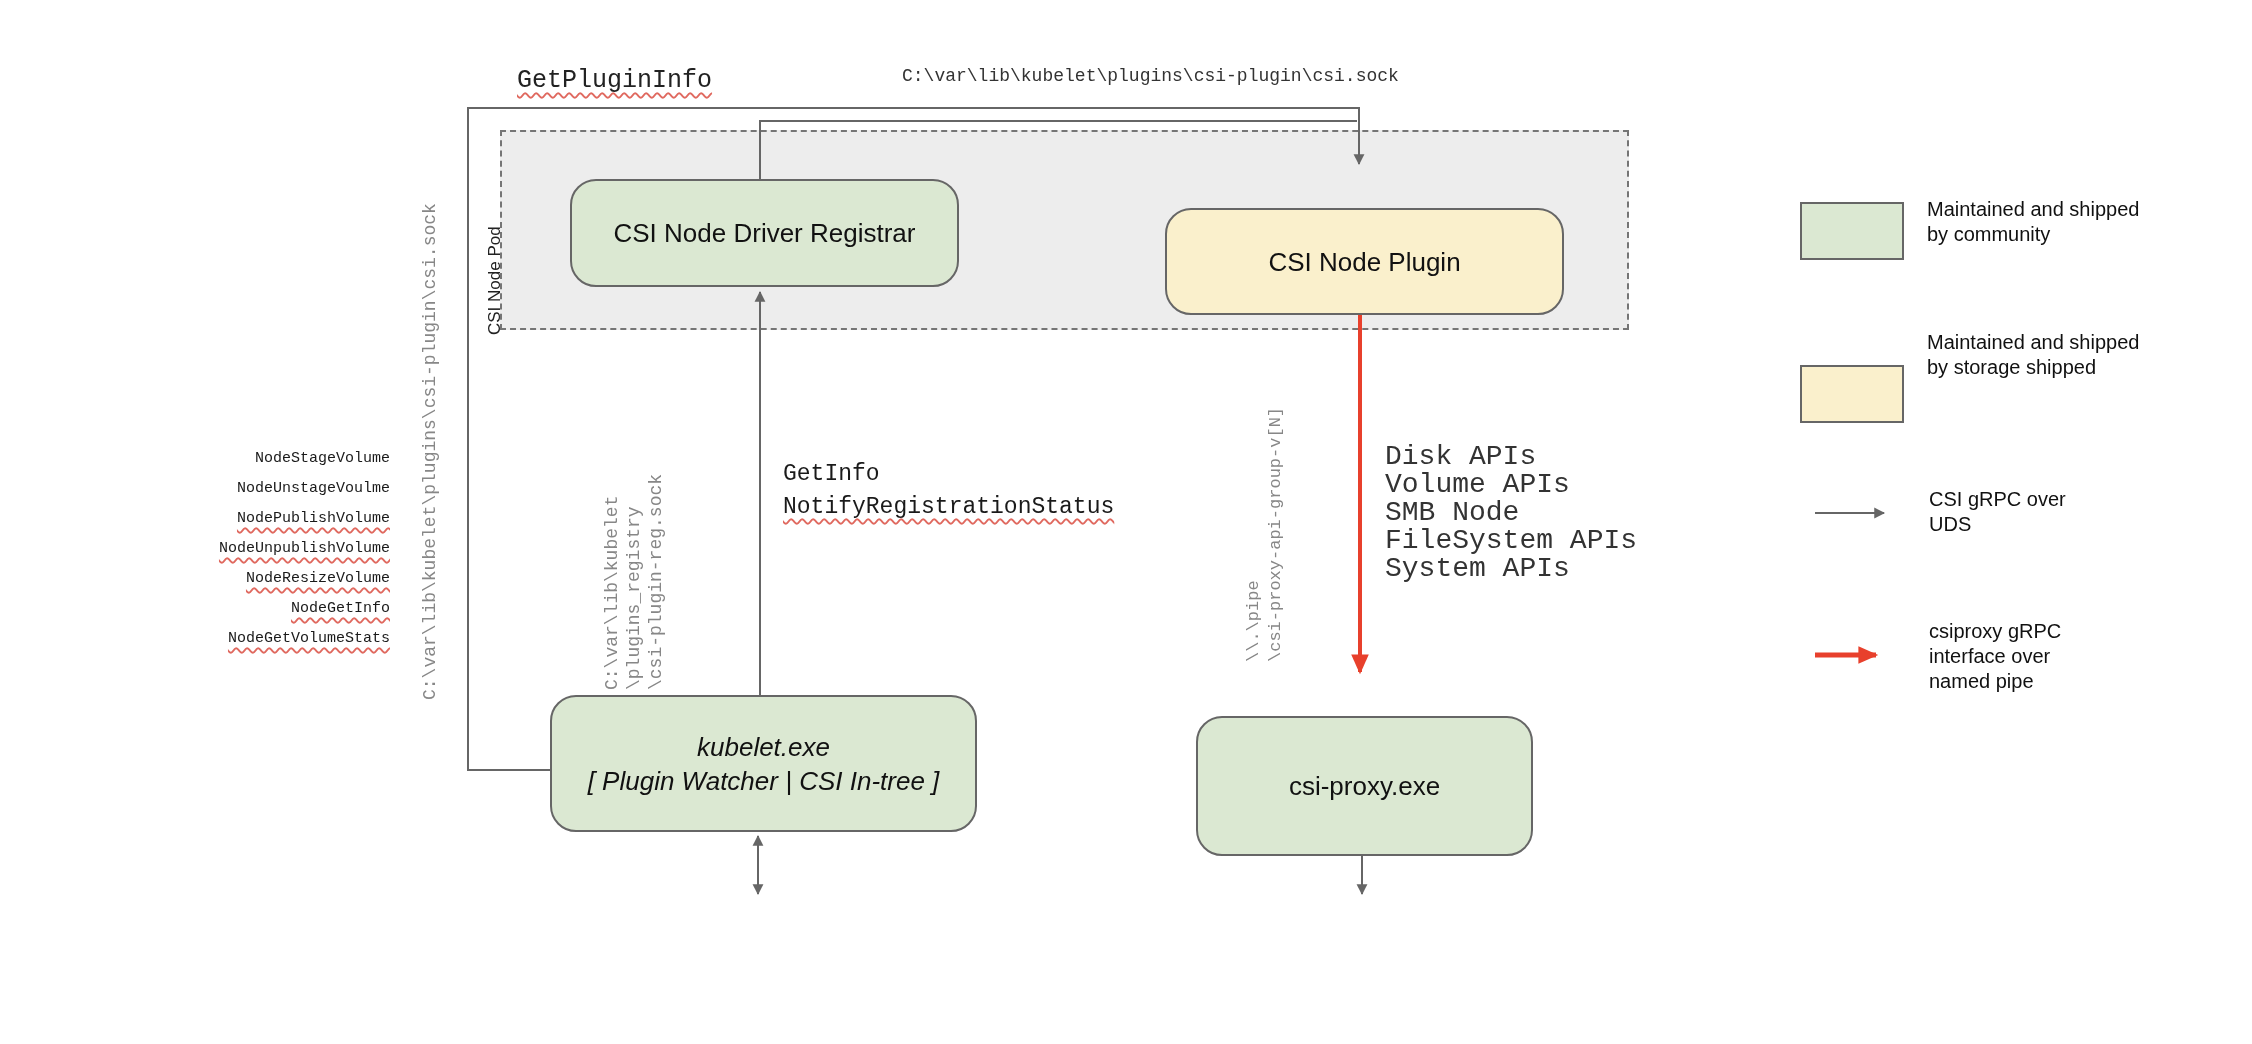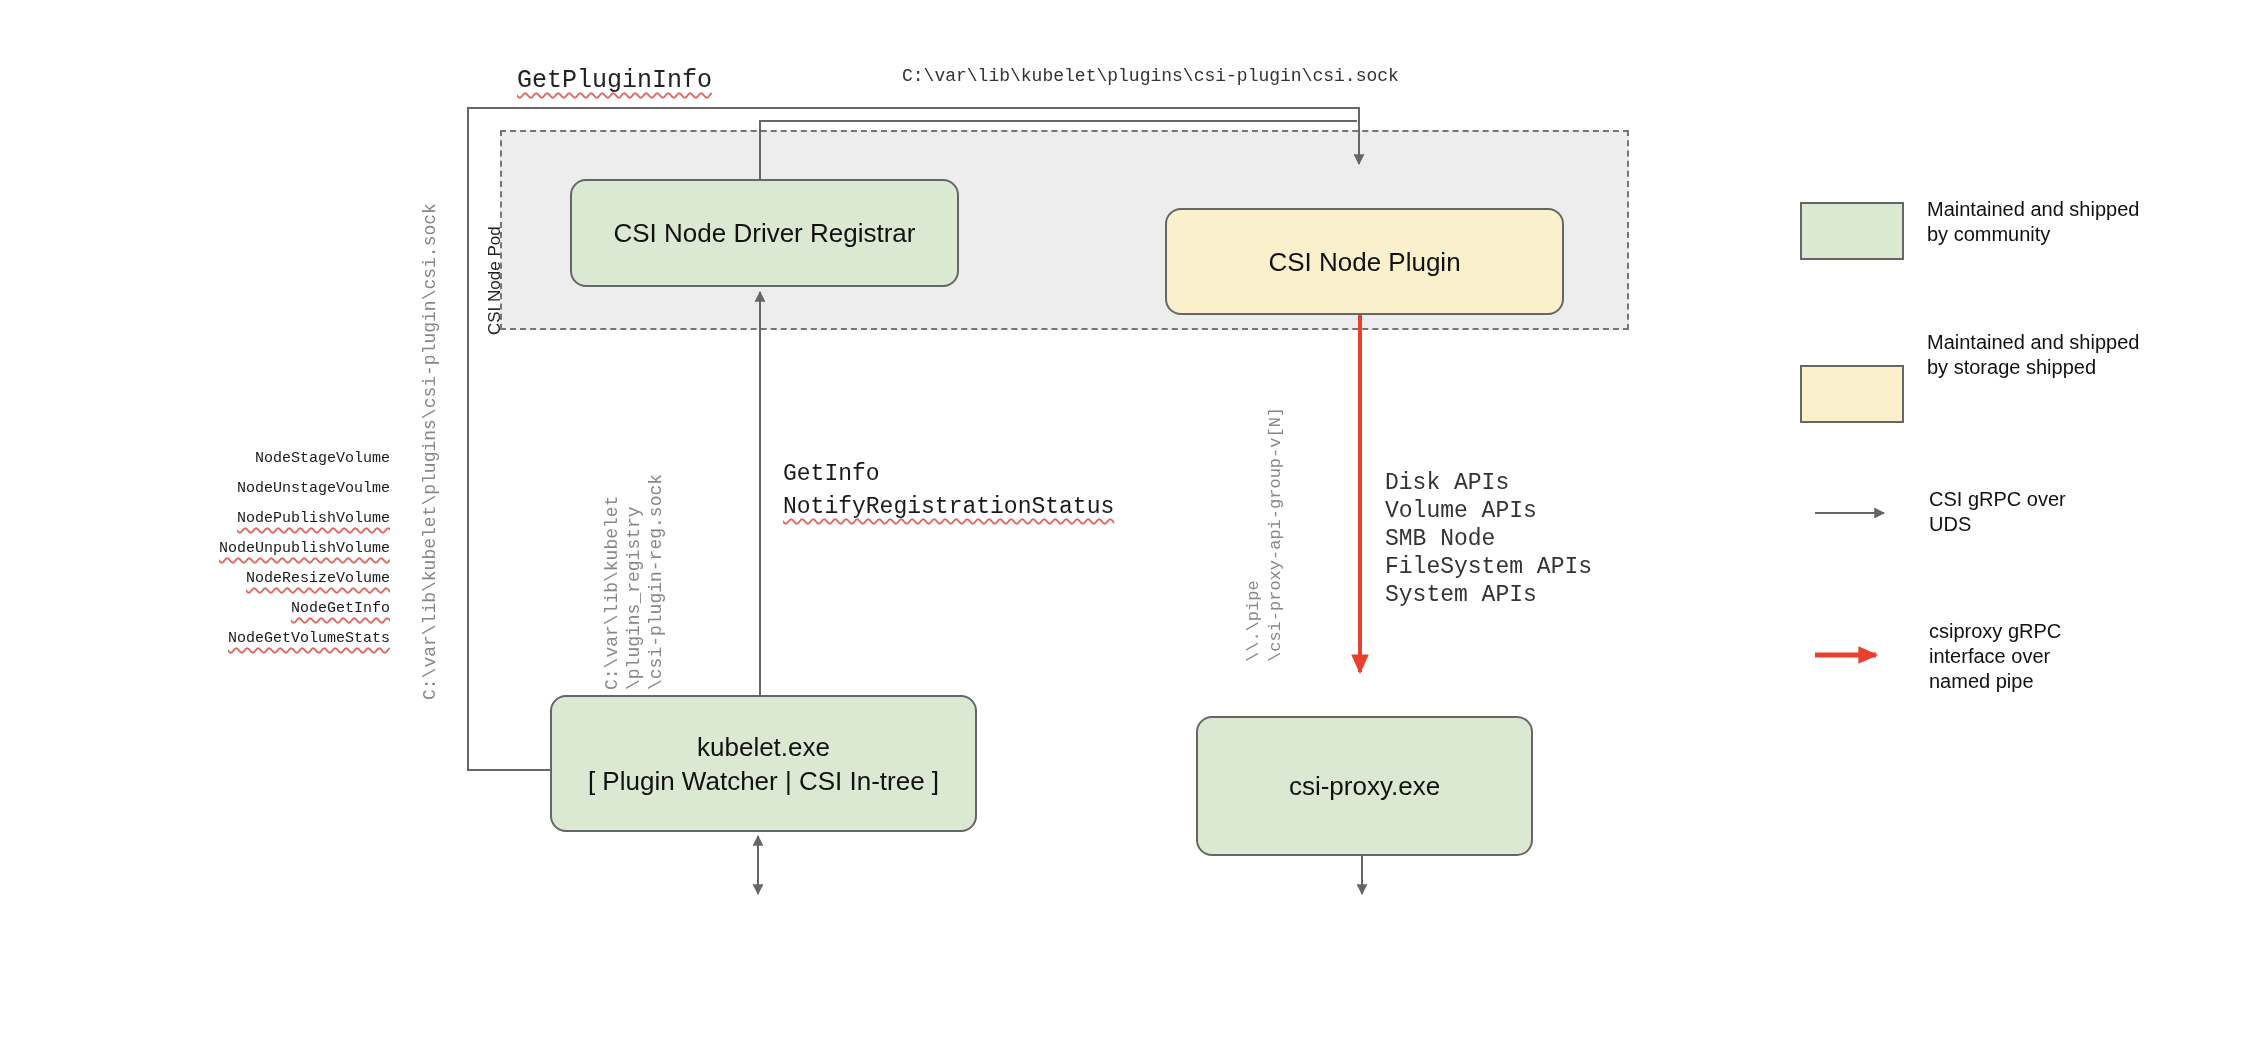--- a/index.html
+++ b/index.html
@@ -1,20 +1,20 @@
 <!DOCTYPE html>
 <html style="--green-fill: #dbe8d2; --yellow-fill: #faf0cc; --blue-fill: #c9d9f3; --pod-fill: #ededed; --wire: #666666; --red: #e8402c; --squiggle: #e0695f; --muted: #878787; --ink: #1a1a1a; --soft-ink: #333333;"><head>
 <meta charset="utf-8">
 <style>
   html,body{margin:0;padding:0;background:#ffffff;}
   #canvas{position:relative;width:2252px;height:1044px;background:#ffffff;overflow:hidden;
           font-family:"Liberation Sans", sans-serif;color:var(--ink,#1a1a1a);}
   .abs{position:absolute;}
   
-  .node-box{position:absolute;border:2px solid var(--wire,#666);border-radius:16px;
+  .node-box{position:absolute;border:2px solid var(--wire,#666);border-radius:26px;
             display:flex;align-items:center;justify-content:center;text-align:center;
             font-size:26px;line-height:34px;color:#111;}
   .green{background:var(--green-fill,#dbe8d2);}
   .yellow{background:var(--yellow-fill,#faf0cc);margin-top:30px;}
   .blue{background:var(--blue-fill,#c9d9f3);}
   .pod{position:absolute;left:500px;top:130px;width:1125px;height:196px;
        background:var(--pod-fill,#ededed);border:2px dashed #757575;}
   
   svg.wires{position:absolute;left:0;top:0;z-index:3;pointer-events:none;}
   .wire{stroke:var(--wire,#666);stroke-width:2;fill:none;}
@@ -26,21 +26,21 @@
   
   .mono{font-family:"Liberation Mono", monospace;}
   .squiggle{text-decoration-line:underline;text-decoration-style:wavy;
             text-decoration-color:var(--squiggle,#e0695f);
             text-decoration-thickness:2px;text-underline-offset:5px;}
   .vtext{position:absolute;transform-origin:0 100%;transform:rotate(-90deg);
          white-space:nowrap;}
   .muted{color:var(--muted,#878787);}
   .soft{color:var(--soft-ink,#333);}
   .call-list{font-size:15px;line-height:30px;text-align:right;color:var(--ink,#1a1a1a);}
-  .api-list{font-size:23px;line-height:28px;color:var(--soft-ink,#333);margin-top:26px;}
+  .api-list{font-size:28px;line-height:28px;color:var(--soft-ink,#333);}
   .legend-label{font-size:20px;line-height:25px;color:#111;}
   .legend-swatch{position:absolute;width:100px;height:54px;border:2px solid var(--wire,#666);}
 </style>
 </head>
 <body>
 
 <div id="canvas">
 
   <div class="pod z2"></div>
   <div class="vtext" style="left:506px;top:313px;height:22px;font-size:17px;line-height:22px;color:#222;z-index:4;">CSI Node Pod</div>
@@ -65,21 +65,21 @@
   </svg>
 
   <div class="node-box green z4" style="left:570px;top:179px;width:385px;height:104px;">
     <span>CSI Node Driver Registrar</span>
   </div>
 
   <div class="node-box yellow z4" style="left:1165px;top:178px;width:395px;height:103px;">
     <span>CSI Node Plugin</span>
   </div>
 
-  <div class="node-box green z4" style="left:550px;top:695px;width:423px;height:133px;flex-direction:column;">
+  <div class="node-box green z4" style="left:550px;top:695px;width:423px;height:133px;flex-direction:column;font-style:italic;">
     <span>kubelet.exe</span>
     <span>[ Plugin Watcher | CSI In-tree ]</span>
   </div>
 
   <div class="node-box green z4" style="left:1196px;top:716px;width:333px;height:136px;">
     <span>csi-proxy.exe</span>
   </div>
 
 
   <div class="abs mono z5 squiggle" style="left:517px;top:66px;font-size:25px;color:#222;">GetPluginInfo</div>

